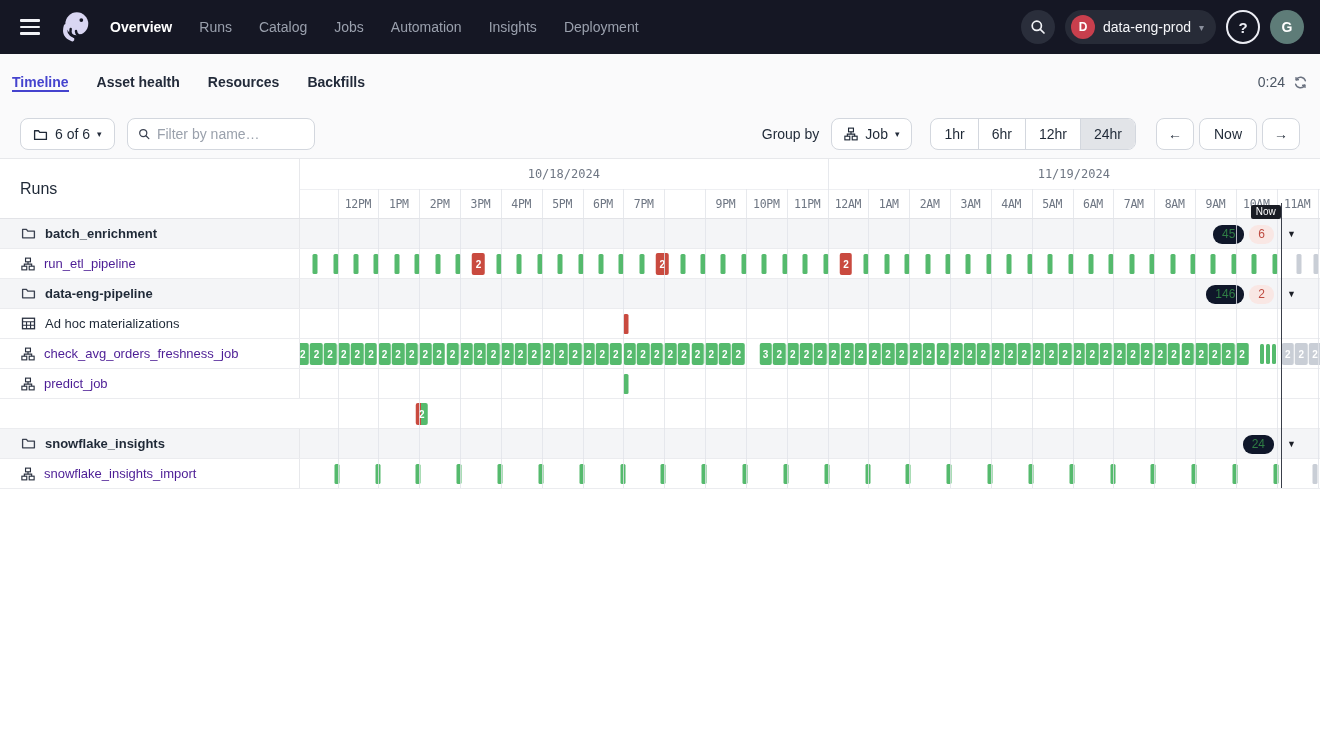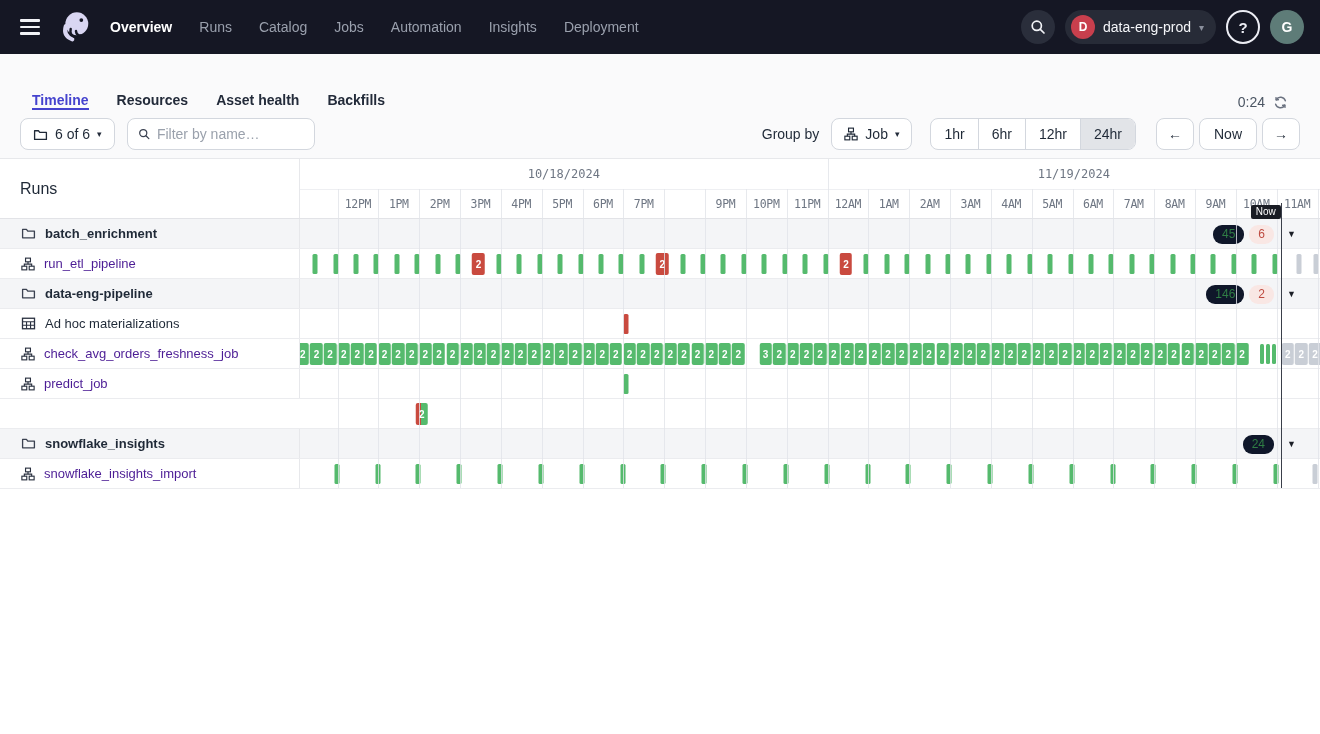--- a/index.html
+++ b/index.html
@@ -17,21 +17,21 @@
   .nav-right { margin-left:auto; display:flex; align-items:center; gap:10px; }
   .icon-circle { width:34px; height:34px; border-radius:50%; background:#2A2E3B; display:flex; align-items:center; justify-content:center; cursor:pointer; }
   .ws-pill { height:34px; border-radius:17px; background:#272B37; display:flex; align-items:center; gap:8px; padding:0 12px 0 6px; cursor:pointer; }
   .ws-avatar { width:24px; height:24px; border-radius:50%; background:#C83F4D; color:#fff; font-size:12px; font-weight:700; display:flex; align-items:center; justify-content:center; }
   .ws-name { color:#F4F5F8; font-size:14px; }
   .ws-chev { color:#8A8F9C; font-size:10px; }
   .help-circle { width:34px; height:34px; border-radius:50%; border:2px solid #ECEDF4; color:#ECEDF4; font-size:15px; font-weight:700; display:flex; align-items:center; justify-content:center; cursor:pointer; }
   .user-avatar { width:34px; height:34px; border-radius:50%; background:#5E7C78; color:#fff; font-size:14px; font-weight:600; display:flex; align-items:center; justify-content:center; cursor:pointer; }
 
   
-  .tabbar { height:56px; background:#FAFAFB; display:flex; align-items:flex-end; padding:0 32px; gap:16px; }
+  .tabbar { height:56px; background:#FAFAFB; display:flex; align-items:center; padding:0 12px; gap:16px; }
   .tab { font-size:14px; font-weight:700; color:#232B3A; display:flex; align-items:center; border-bottom:2px solid transparent; padding-top:2px; cursor:pointer; }
   .tab.active { color:#4543CE; border-bottom-color:#4543CE; }
   .tab-right { margin-left:auto; display:flex; align-items:center; gap:8px; color:#4B5563; font-size:14px; }
 
   
   .toolbar { height:48px; background:#FAFAFB; display:flex; align-items:center; padding:0 20px; gap:12px; }
   .btn { height:32px; border:1px solid #D3D7DE; border-radius:8px; background:#fff; display:inline-flex; align-items:center; gap:7px; padding:0 12px; font-size:14px; color:#1F2937; cursor:pointer; white-space:nowrap; }
   .btn .chev { font-size:9px; color:#232B3A; }
   .filter-box { height:32px; width:188px; border:1px solid #D3D7DE; border-radius:8px; background:#fff; display:flex; align-items:center; gap:7px; padding:0 10px; }
   .filter-box input { border:none; outline:none; font-size:14px; color:#1F2937; width:100%; background:transparent; font-family:"Liberation Sans",sans-serif;}
@@ -128,22 +128,22 @@
     <div class="help-circle">
         <span>?</span>
       </div>
     <div class="user-avatar">G</div>
   </div>
 </div>
 
 <div class="tabbar">
   <div style="display:flex;gap:28px;align-items:stretch;" id="tabs">
       <div class="tab active">Timeline</div>
+      <div class="tab">Asset health</div>
       <div class="tab">Resources</div>
-      <div class="tab">Asset health</div>
       <div class="tab">Backfills</div>
     </div>
   <div class="tab-right">
     <span>0:24</span>
     <svg width="15" height="15" viewBox="0 0 16 16" style="cursor:pointer;">
       <path d="M13.2 6.2 A5.4 5.4 0 0 0 3.4 5" fill="none" stroke="#6B7280" stroke-width="1.5" stroke-linecap="round"></path>
       <path d="M2.8 9.8 A5.4 5.4 0 0 0 12.6 11" fill="none" stroke="#6B7280" stroke-width="1.5" stroke-linecap="round"></path>
       <path d="M3.1 2.2 L3.4 5.3 L6.4 4.8" fill="none" stroke="#6B7280" stroke-width="1.5" stroke-linejoin="round"></path>
       <path d="M12.9 13.8 L12.6 10.7 L9.6 11.2" fill="none" stroke="#6B7280" stroke-width="1.5" stroke-linejoin="round"></path>
     </svg>

